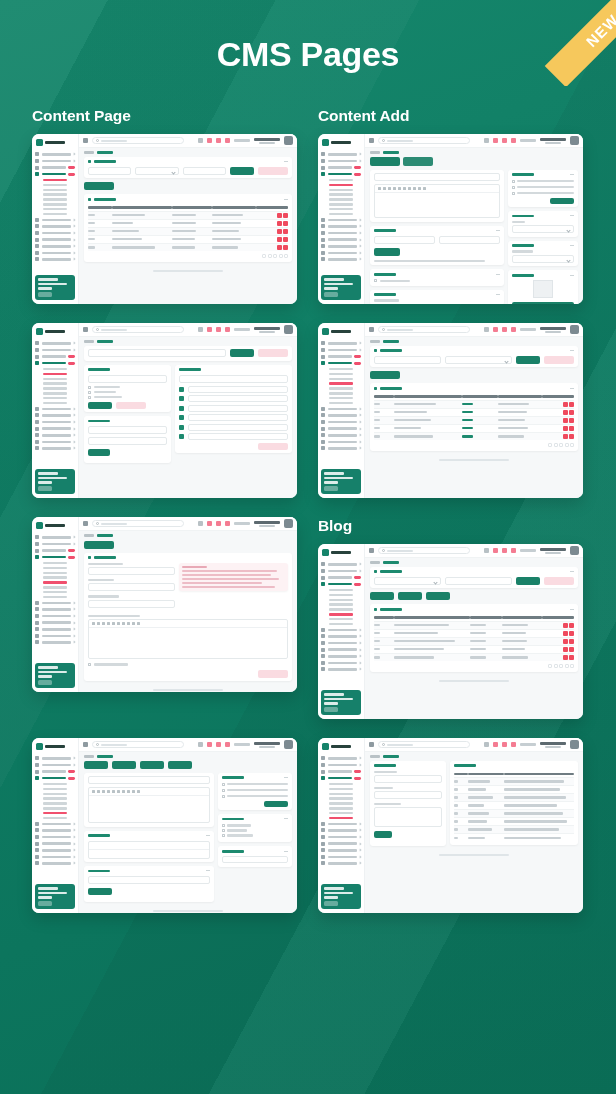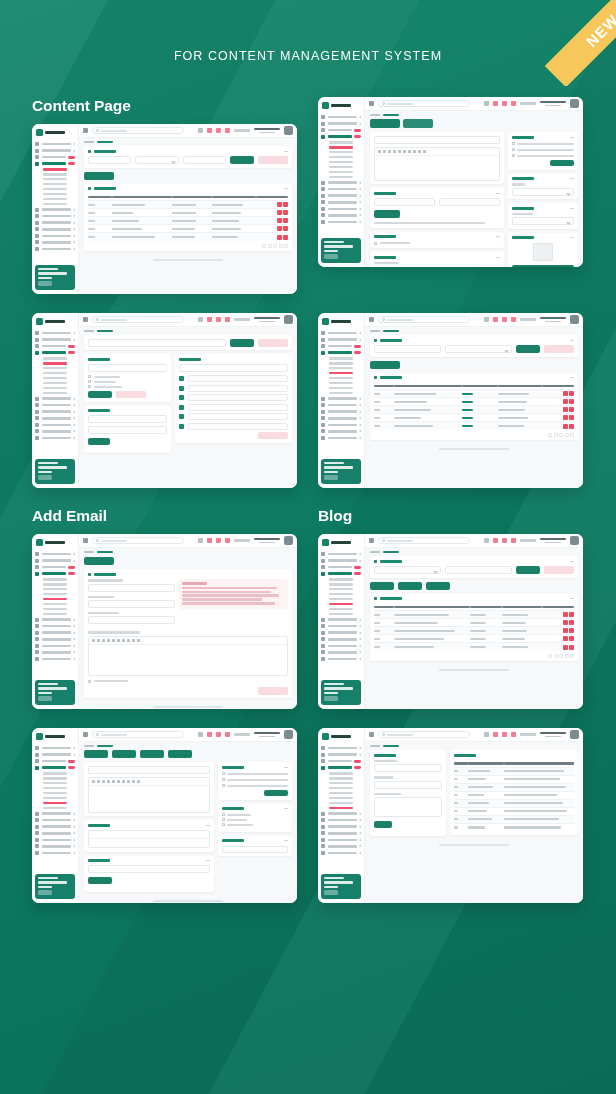--- a/index.html
+++ b/index.html
@@ -198,21 +198,21 @@
 <div class="page">
   <div class="bg-stripes"></div>
 
   <div class="ribbon">
     <div class="band">
       <span>NEW</span>
     </div>
   </div>
 
   <div class="hero">
-    <div class="sub">FOR CONTENT MANAGEMENT SYSTEM</div>
+    <h1>CMS Pages</h1>
   </div>
 
   <div class="grid">
 
     <div class="cell">
       <h2>Content Page</h2>
       <div class="shot">
         <div class="mini-side">
           <div class="mini-logo">
               <div class="mark"></div>
@@ -482,20 +482,21 @@
             </div>
             <div class="foot">
                 <div></div>
               </div>
           </div>
         </div>
       </div>
     </div>
 
     <div class="cell">
+      <h2>Content Add</h2>
       <div class="shot">
         <div class="mini-side">
           <div class="mini-logo">
               <div class="mark"></div>
               <div class="wordmark"></div>
             </div>
           <div class="mini-nav">
             <div class="mi">
                 <span class="ic"></span>
                 <span class="tx"></span>
@@ -1185,21 +1186,20 @@
             </div>
             <div class="foot">
                 <div></div>
               </div>
           </div>
         </div>
       </div>
     </div>
 
     <div class="cell">
-      <h2>Add Email</h2>
       <div class="shot tall">
         <div class="mini-side">
           <div class="mini-logo">
               <div class="mark"></div>
               <div class="wordmark"></div>
             </div>
           <div class="mini-nav">
             <div class="mi">
                 <span class="ic"></span>
                 <span class="tx"></span>

